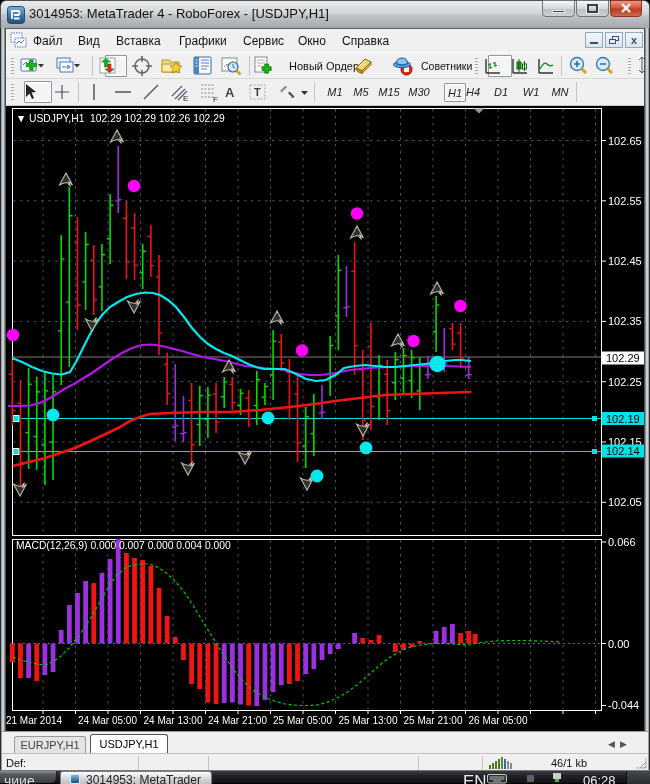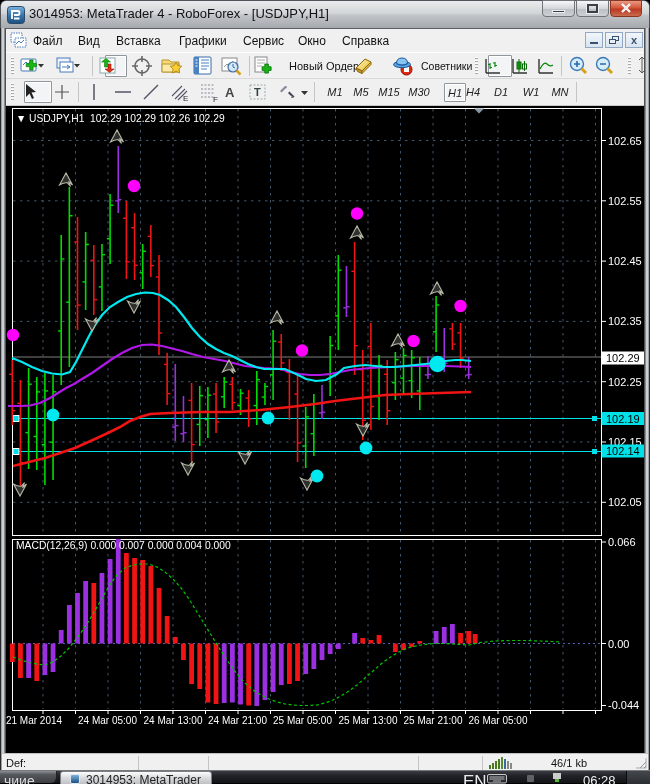--- a/index.html
+++ b/index.html
@@ -599,20 +599,25 @@
       <text x="173" y="618" fill="#fff" font-size="10" text-anchor="middle">24 Mar 13:00</text>
       <text x="237.5" y="618" fill="#fff" font-size="10" text-anchor="middle">24 Mar 21:00</text>
       <text x="302.5" y="618" fill="#fff" font-size="10" text-anchor="middle">25 Mar 05:00</text>
       <text x="368" y="618" fill="#fff" font-size="10" text-anchor="middle">25 Mar 13:00</text>
       <text x="433" y="618" fill="#fff" font-size="10" text-anchor="middle">25 Mar 21:00</text>
       <text x="498" y="618" fill="#fff" font-size="10" text-anchor="middle">26 Mar 05:00</text>
     </svg>
   <div class="frame-l"></div>
   <div class="frame-r"></div>
 
+  <div class="tabbar">
+    <div class="tab" style="left:12px;width:72px;background:#e4e4e4;color:#444;border-color:#9a9a9a;">EURJPY,H1</div>
+    <div class="tab" style="left:88px;width:78px;background:#fff;color:#000;top:2px;height:20px;line-height:19px;border-color:#555;">USDJPY,H1</div>
+    <div class="abs" style="left:606px;top:7px;color:#555;font-size:9px;">◀&nbsp;&nbsp;▶</div>
+  </div>
 
   <div class="statusbar">
     <span class="abs" style="left:4px;top:3px;">Def:</span>
     <div class="abs" style="left:136px;top:2px;width:1px;height:14px;background:#c4c4c4"></div>
     <div class="abs" style="left:206px;top:2px;width:1px;height:14px;background:#c4c4c4"></div>
     <div class="abs" style="left:416px;top:2px;width:1px;height:14px;background:#c4c4c4"></div>
     <div class="abs" style="left:480px;top:2px;width:1px;height:14px;background:#c4c4c4"></div>
     <svg class="abs" style="left:487px;top:3px" width="24" height="12" viewBox="0 0 24 12">
       <rect x="0" y="8" width="2" height="4" fill="#4a7a1e"></rect>
         <rect x="3" y="6" width="2" height="6" fill="#4a7a1e"></rect>

